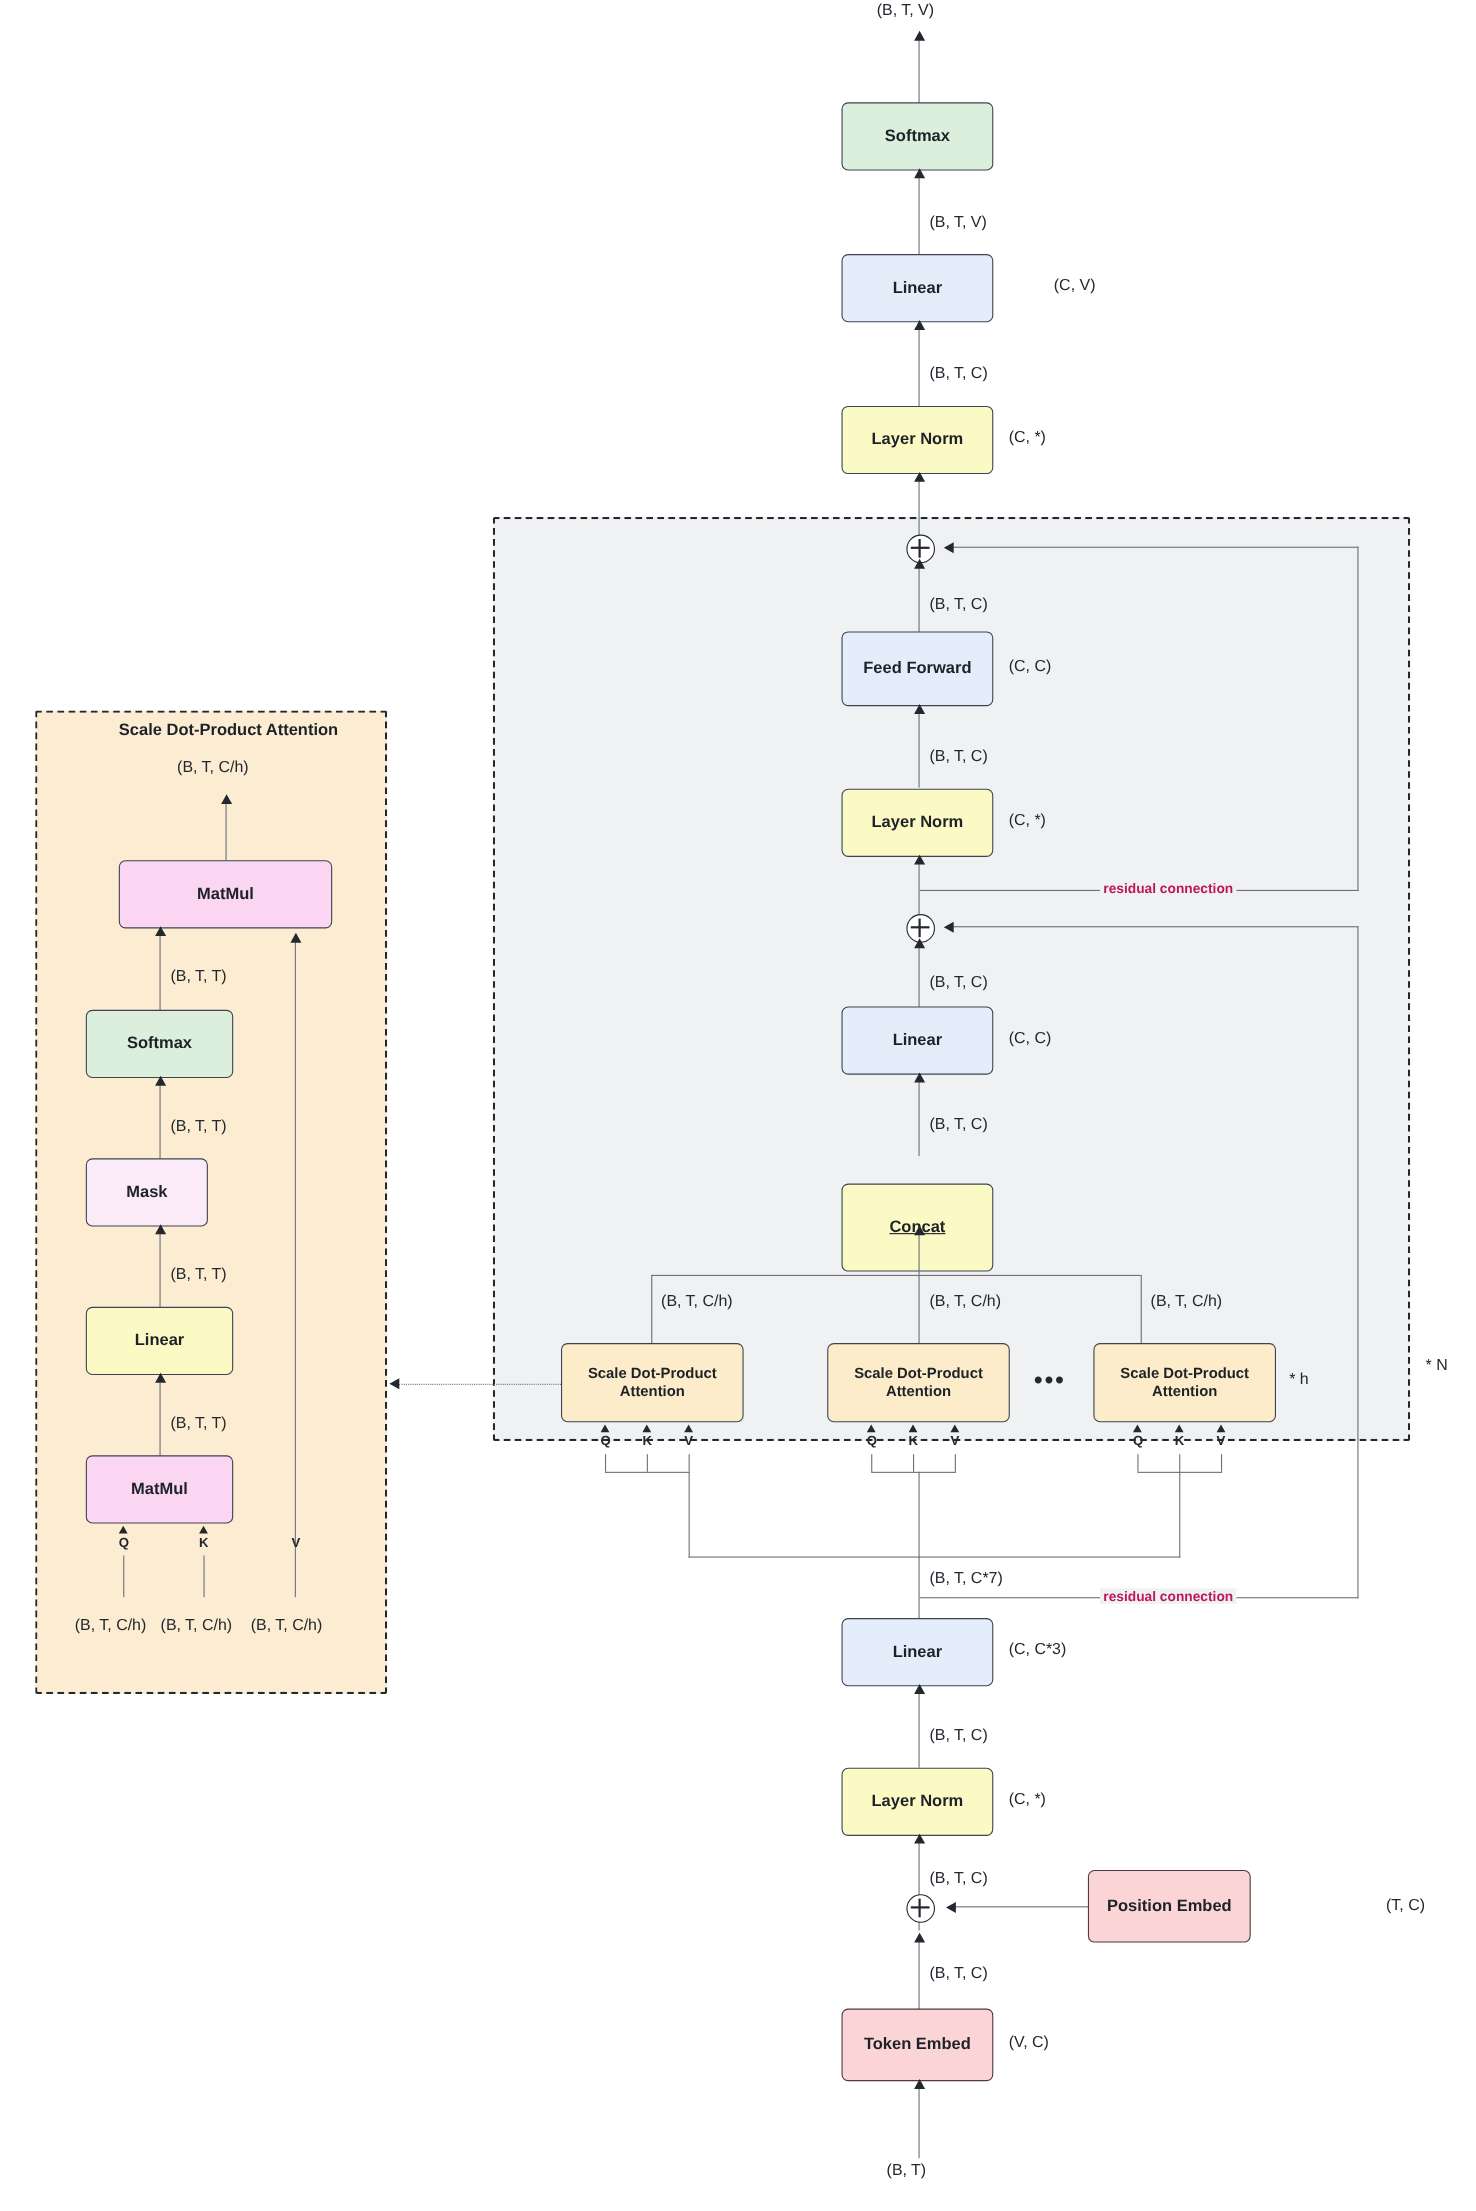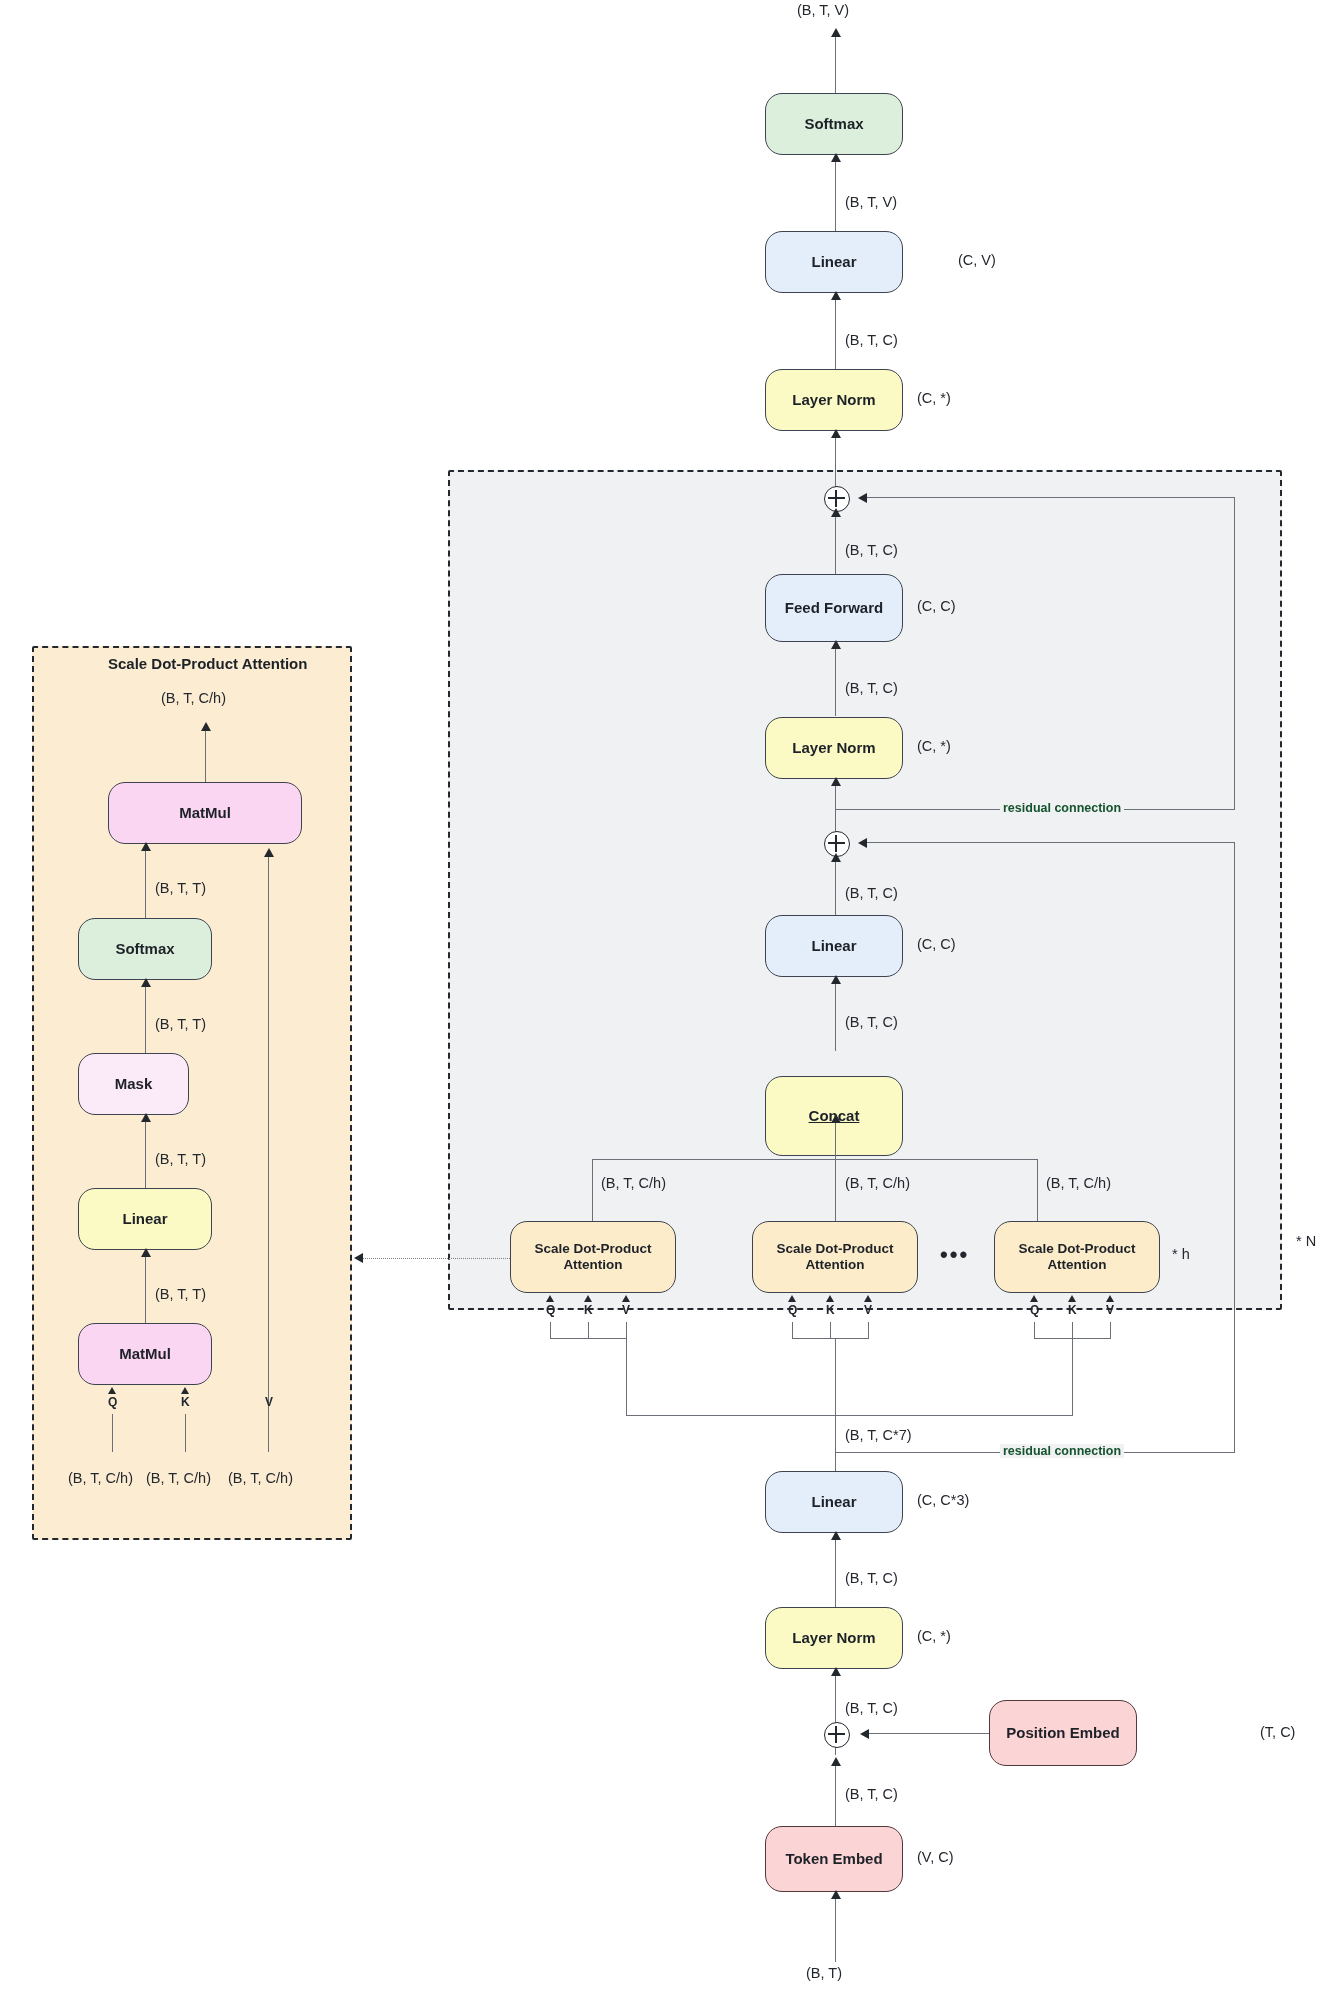--- a/index.html
+++ b/index.html
@@ -12,21 +12,21 @@
     width:1342px;
     height:2010px;
     background:#ffffff;
     overflow:hidden;
   }
   
   .node{
     position:absolute;
     box-sizing:border-box;
     border:1.6px solid #3d4450;
-    border-radius:17px;
+    border-radius:6px;
     display:flex;
     align-items:center;
     justify-content:center;
     text-align:center;
     font-weight:bold;
     font-size:15px;
     line-height:1.22;
     color:#1d2128;
   }
   .n-green { background:#dcefdc; }
@@ -115,21 +115,21 @@
     letter-spacing:2px;
     color:#23272e;
     font-weight:bold;
   }
   .resid-lbl{
     position:absolute;
     font-size:12.5px;
     font-weight:bold;
     background:#f0f1f3;
     padding:0 3px;
-    color:#14532d;
+    color:#be185d;
     white-space:nowrap;
   }
 </style>
 </head>
 <body>
 
 <div id="canvas">
 
   <div class="dashbox block-n" style="left:448px; top:470px; width:834px; height:840px;"></div>
   <div class="lbl" style="left:1296px; top:1233px;">* N</div>

